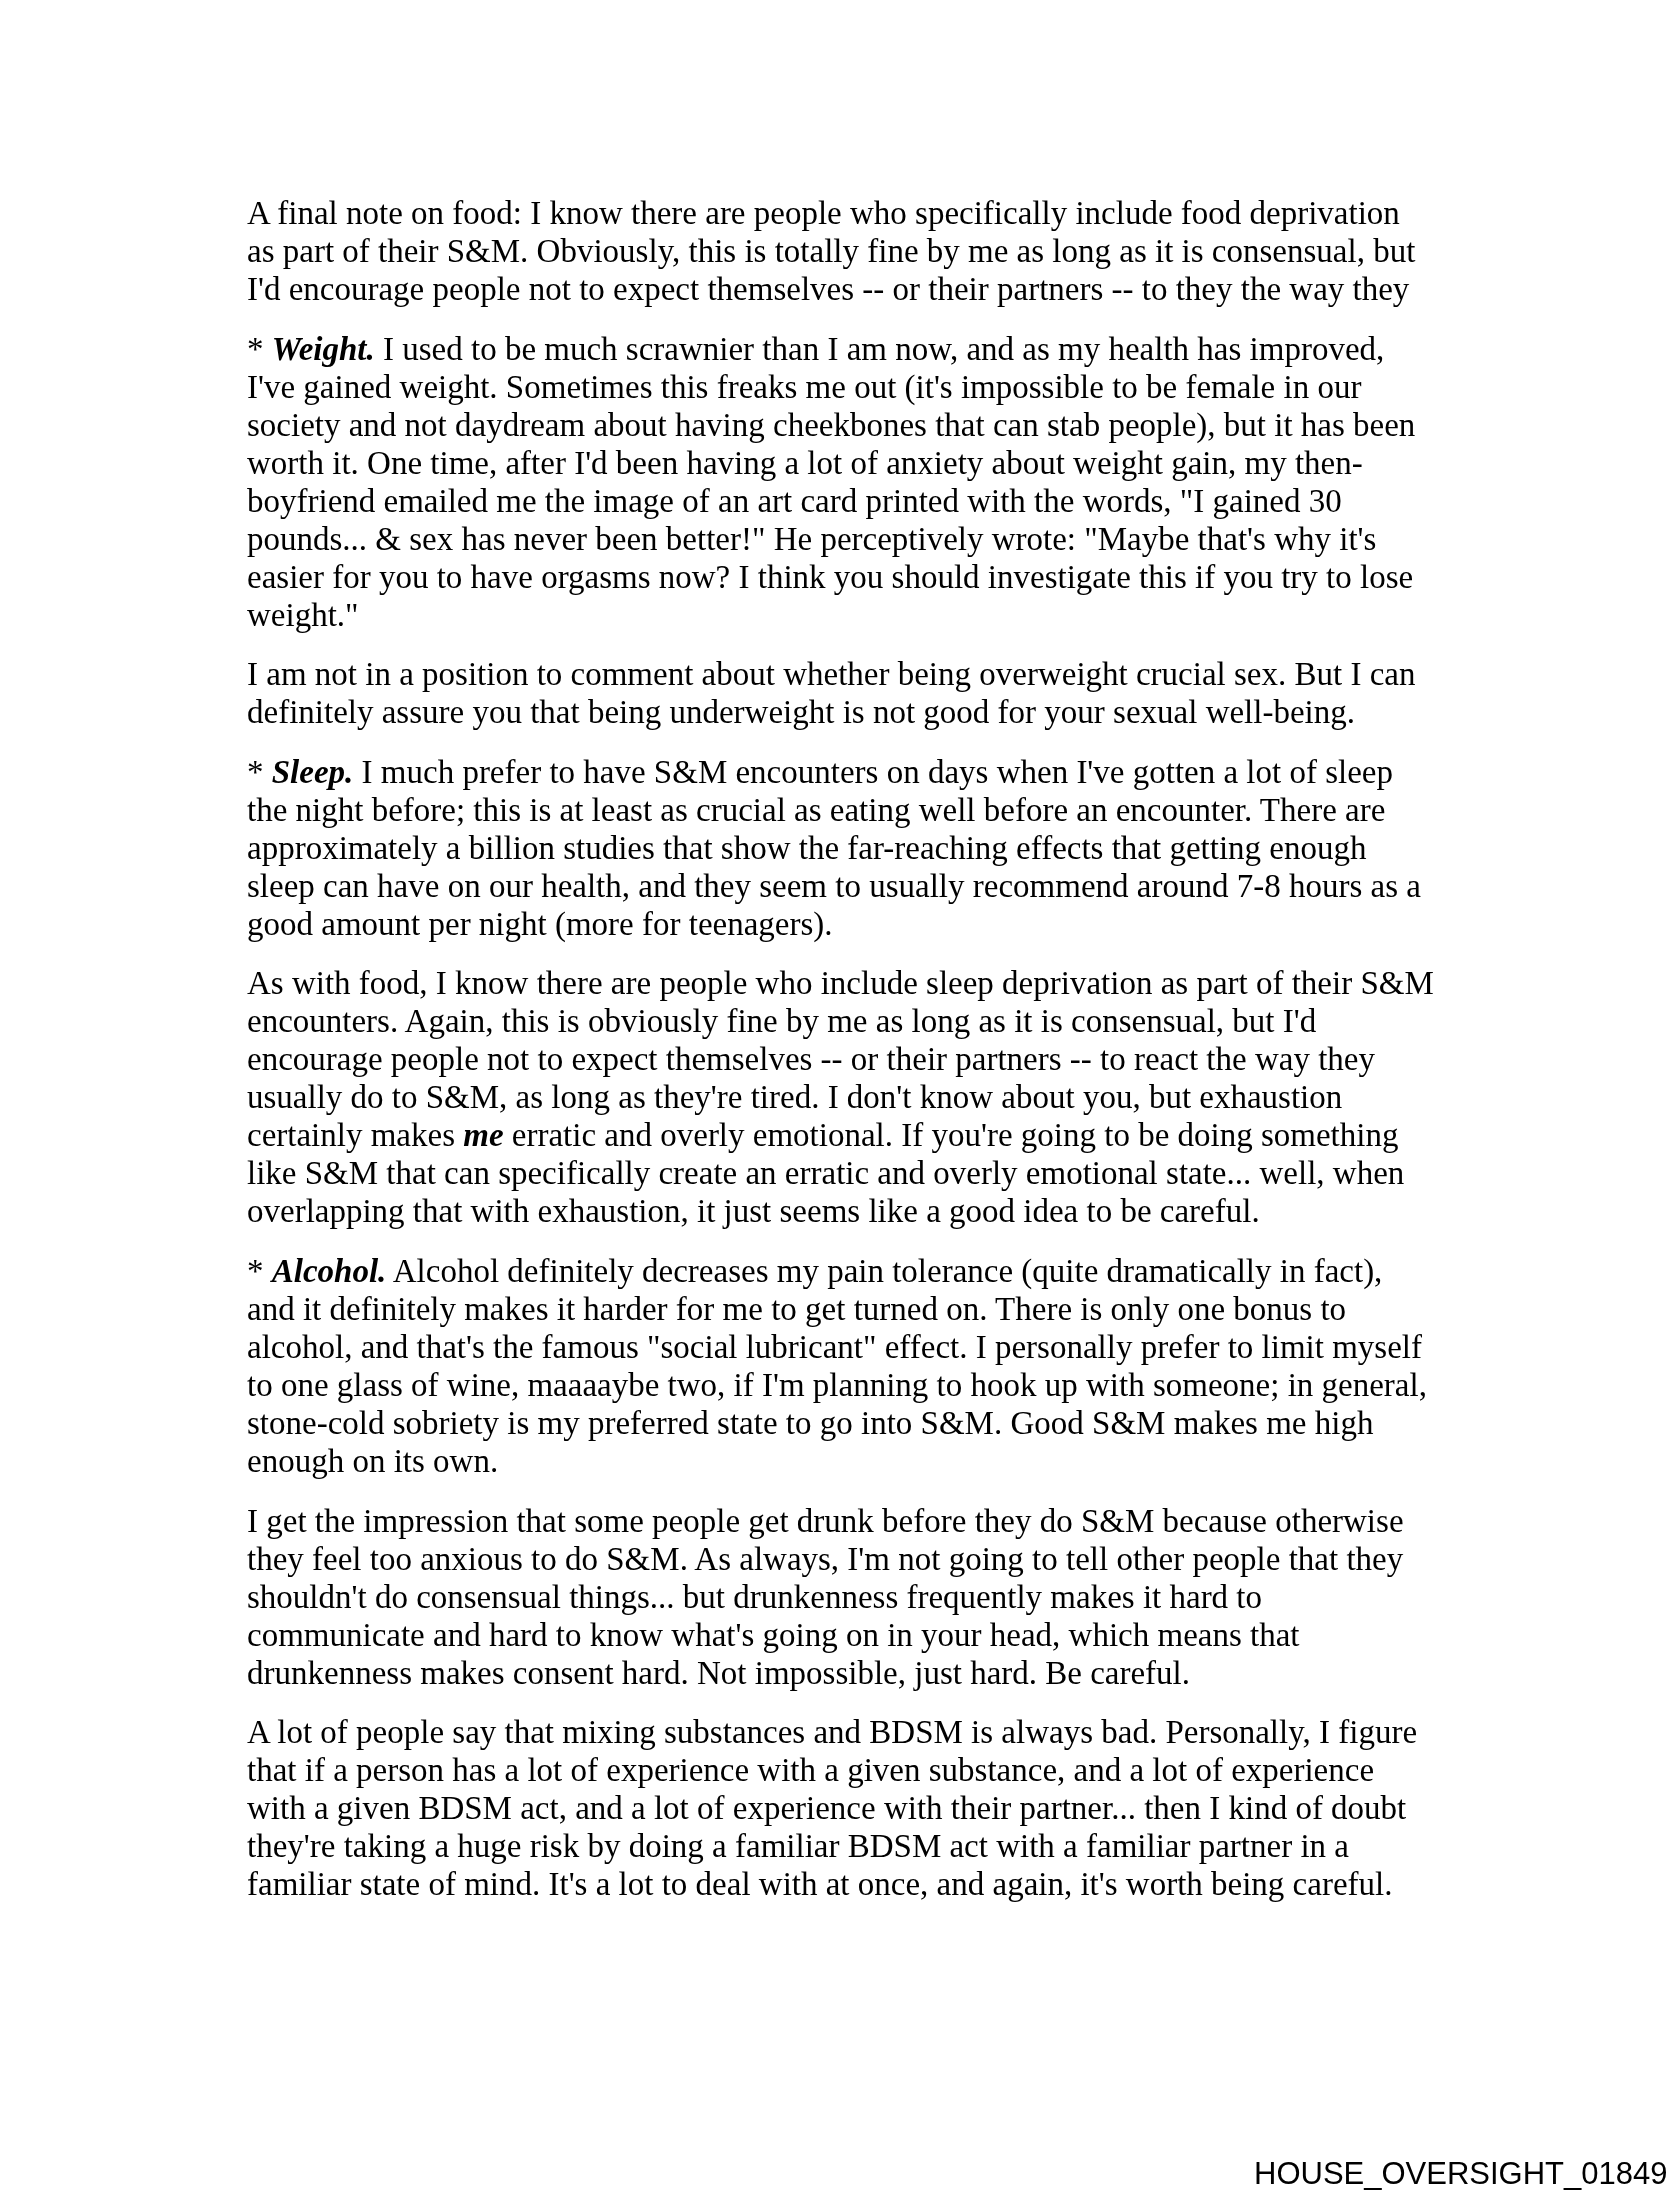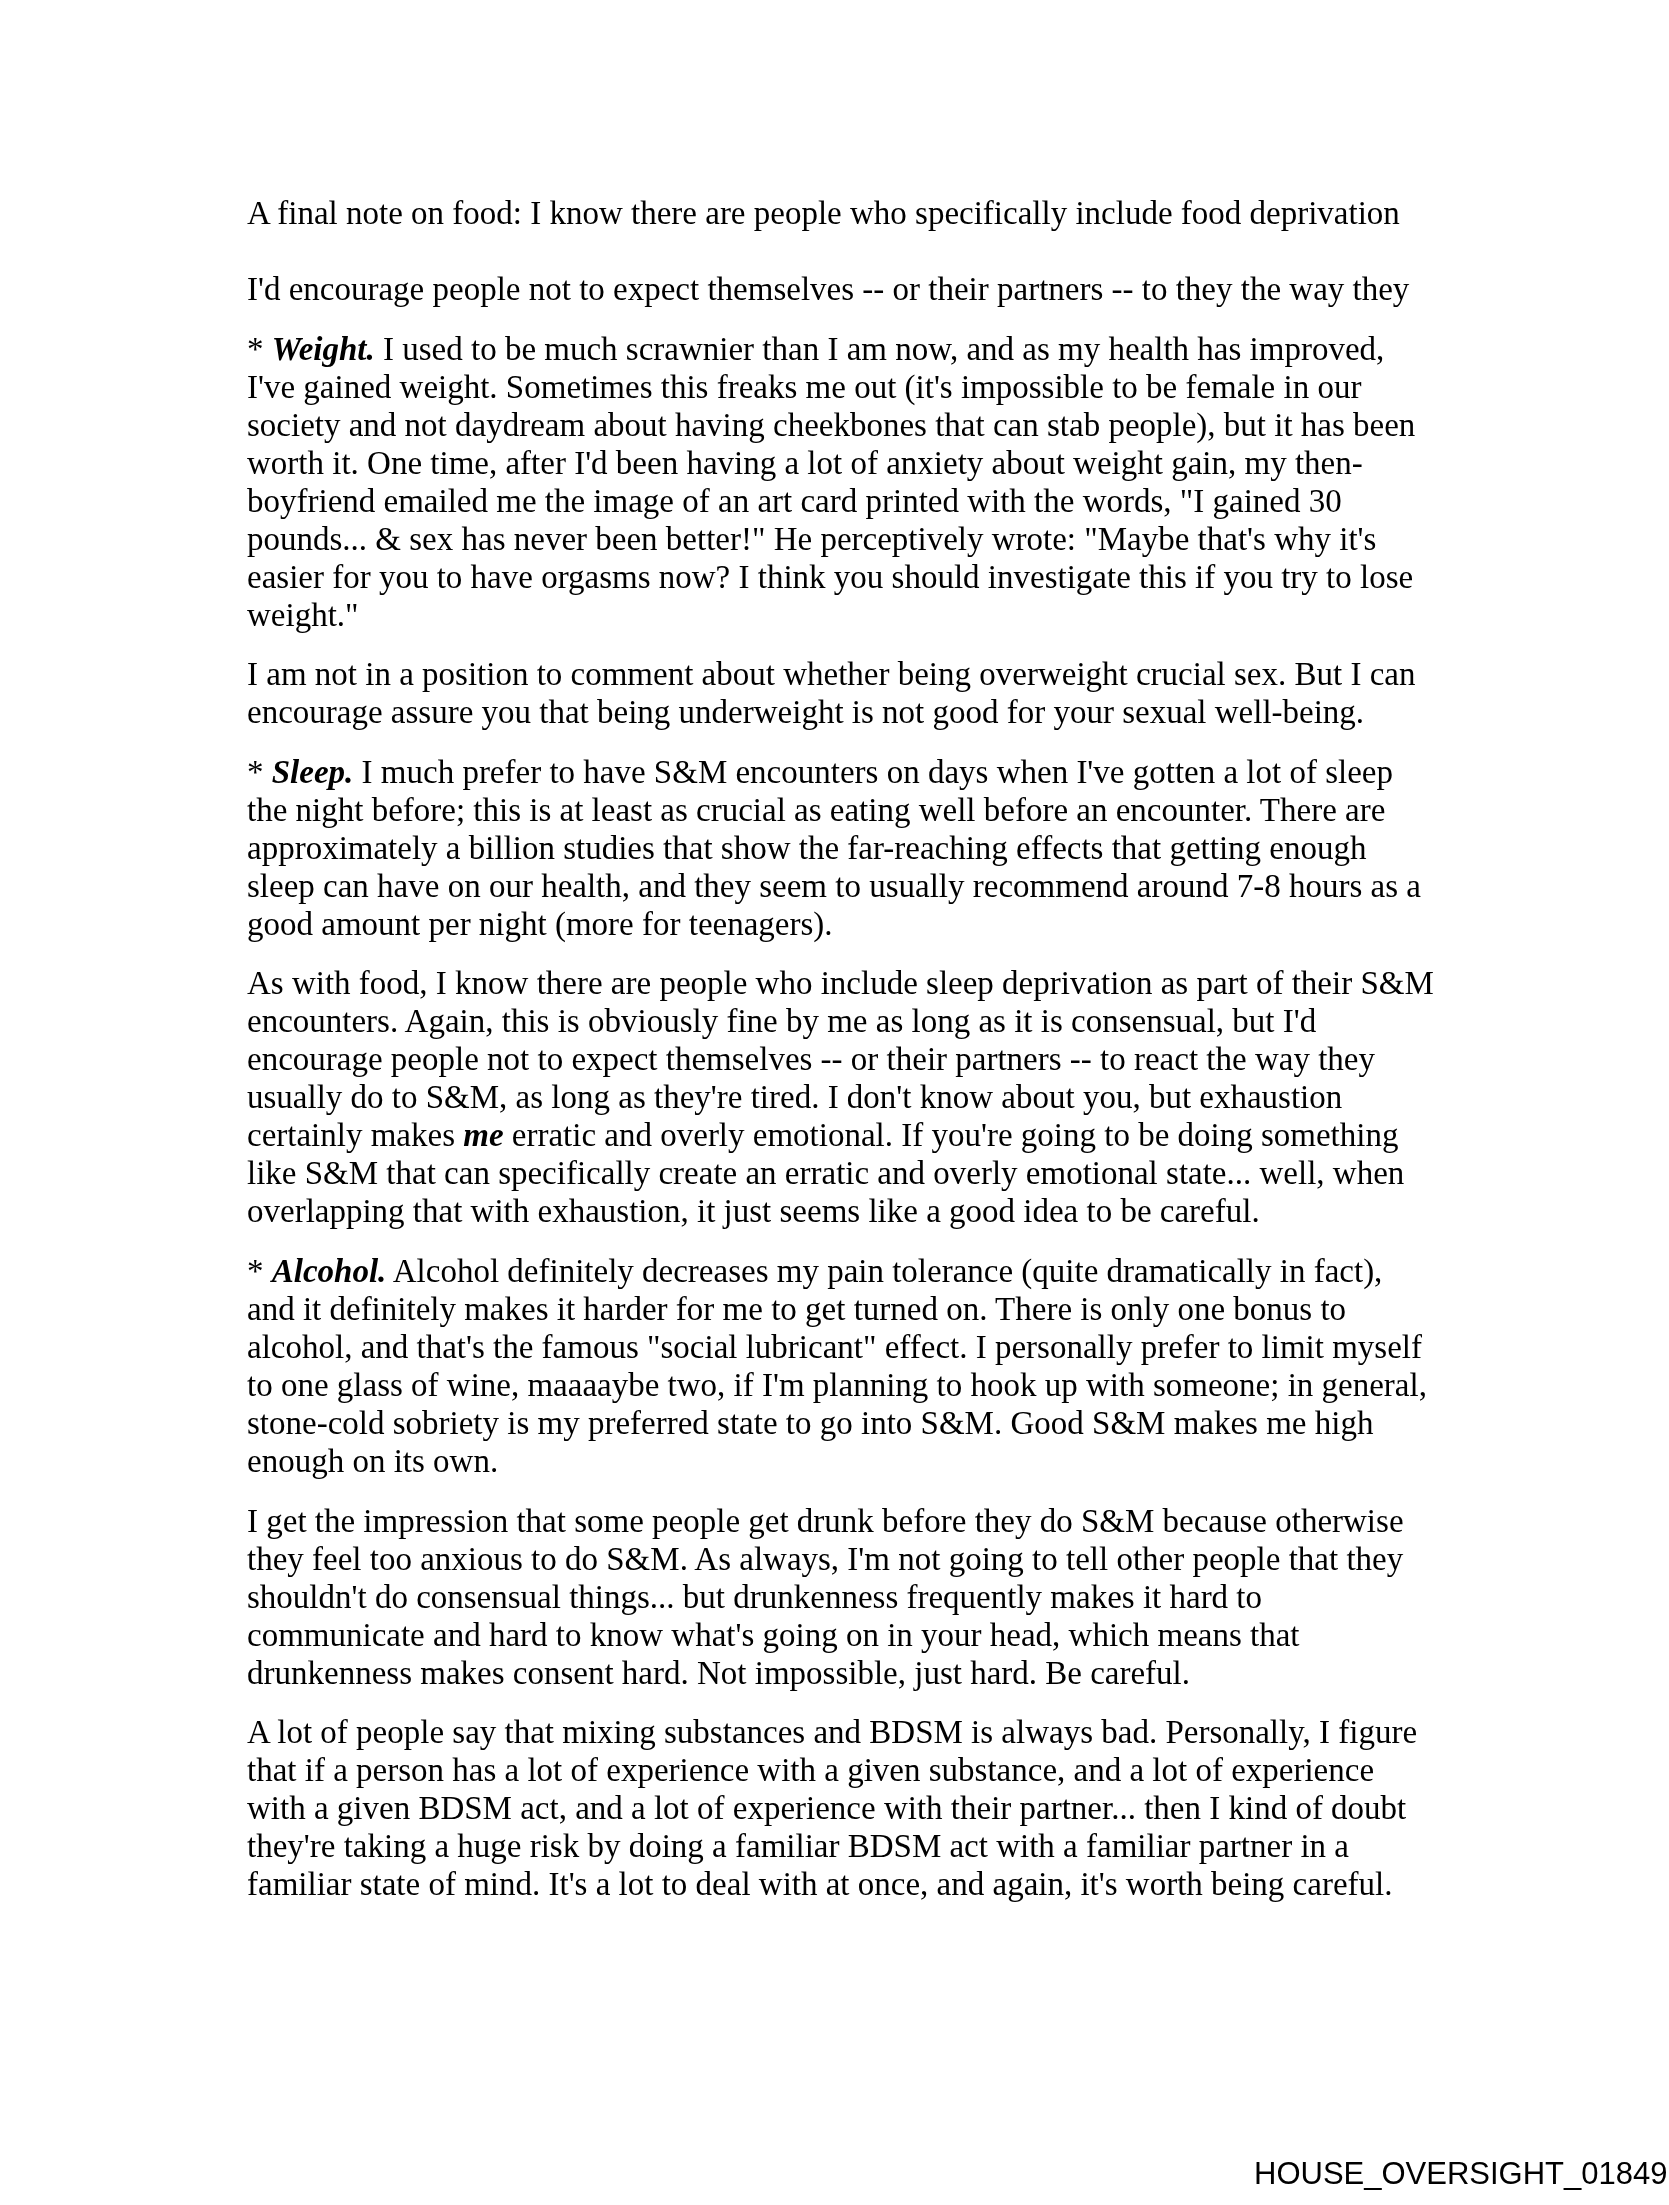--- a/index.html
+++ b/index.html
@@ -43,23 +43,23 @@
     font-size: 31px;
     line-height: 31px;
     white-space: nowrap;
   }
 </style>
 </head>
 <body>
 
 <div class="page">
   <div class="doc-text" id="doc-text">
-      <p><span>A final note on food: I know there are people who specifically include food deprivation</span><br><br><span>I'd encourage people not to expect themselves -- or their partners -- to they the way they</span><br></p>
+      <p><span>A final note on food: I know there are people who specifically include food deprivation</span><br><span>as part of their S&amp;M. Obviously, this is totally fine by me as long as it is consensual, but</span><br><span>I'd encourage people not to expect themselves -- or their partners -- to they the way they</span><br></p>
       <p><span>* </span><b>Weight.</b><span> I used to be much scrawnier than I am now, and as my health has improved,</span><br><span>I've gained weight. Sometimes this freaks me out (it's impossible to be female in our</span><br><span>society and not daydream about having cheekbones that can stab people), but it has been</span><br><span>worth it. One time, after I'd been having a lot of anxiety about weight gain, my then-</span><br><span>boyfriend emailed me the image of an art card printed with the words, "I gained 30</span><br><span>pounds... &amp; sex has never been better!" He perceptively wrote: "Maybe that's why it's</span><br><span>easier for you to have orgasms now? I think you should investigate this if you try to lose</span><br><span>weight."</span></p>
-      <p><span>I am not in a position to comment about whether being overweight crucial sex. But I can</span><br><span>encourage assure you that being underweight is not good for your sexual well-being.</span></p>
+      <p><span>I am not in a position to comment about whether being overweight crucial sex. But I can</span><br><span>definitely assure you that being underweight is not good for your sexual well-being.</span></p>
       <p><span>* </span><b>Sleep.</b><span> I much prefer to have S&amp;M encounters on days when I've gotten a lot of sleep</span><br><span>the night before; this is at least as crucial as eating well before an encounter. There are</span><br><span>approximately a billion studies that show the far-reaching effects that getting enough</span><br><span>sleep can have on our health, and they seem to usually recommend around 7-8 hours as a</span><br><span>good amount per night (more for teenagers).</span></p>
       <p><span>As with food, I know there are people who include sleep deprivation as part of their S&amp;M</span><br><span>encounters. Again, this is obviously fine by me as long as it is consensual, but I'd</span><br><span>encourage people not to expect themselves -- or their partners -- to react the way they</span><br><span>usually do to S&amp;M, as long as they're tired. I don't know about you, but exhaustion</span><br><span>certainly makes </span><b>me</b><span> erratic and overly emotional. If you're going to be doing something</span><br><span>like S&amp;M that can specifically create an erratic and overly emotional state... well, when</span><br><span>overlapping that with exhaustion, it just seems like a good idea to be careful.</span></p>
       <p><span>* </span><b>Alcohol.</b><span> Alcohol definitely decreases my pain tolerance (quite dramatically in fact),</span><br><span>and it definitely makes it harder for me to get turned on. There is only one bonus to</span><br><span>alcohol, and that's the famous "social lubricant" effect. I personally prefer to limit myself</span><br><span>to one glass of wine, maaaaybe two, if I'm planning to hook up with someone; in general,</span><br><span>stone-cold sobriety is my preferred state to go into S&amp;M. Good S&amp;M makes me high</span><br><span>enough on its own.</span></p>
       <p><span>I get the impression that some people get drunk before they do S&amp;M because otherwise</span><br><span>they feel too anxious to do S&amp;M. As always, I'm not going to tell other people that they</span><br><span>shouldn't do consensual things... but drunkenness frequently makes it hard to</span><br><span>communicate and hard to know what's going on in your head, which means that</span><br><span>drunkenness makes consent hard. Not impossible, just hard. Be careful.</span></p>
       <p><span>A lot of people say that mixing substances and BDSM is always bad. Personally, I figure</span><br><span>that if a person has a lot of experience with a given substance, and a lot of experience</span><br><span>with a given BDSM act, and a lot of experience with their partner... then I kind of doubt</span><br><span>they're taking a huge risk by doing a familiar BDSM act with a familiar partner in a</span><br><span>familiar state of mind. It's a lot to deal with at once, and again, it's worth being careful.</span></p>
     </div>
   <div class="bates">HOUSE_OVERSIGHT_018492</div>
 </div>
 
 

